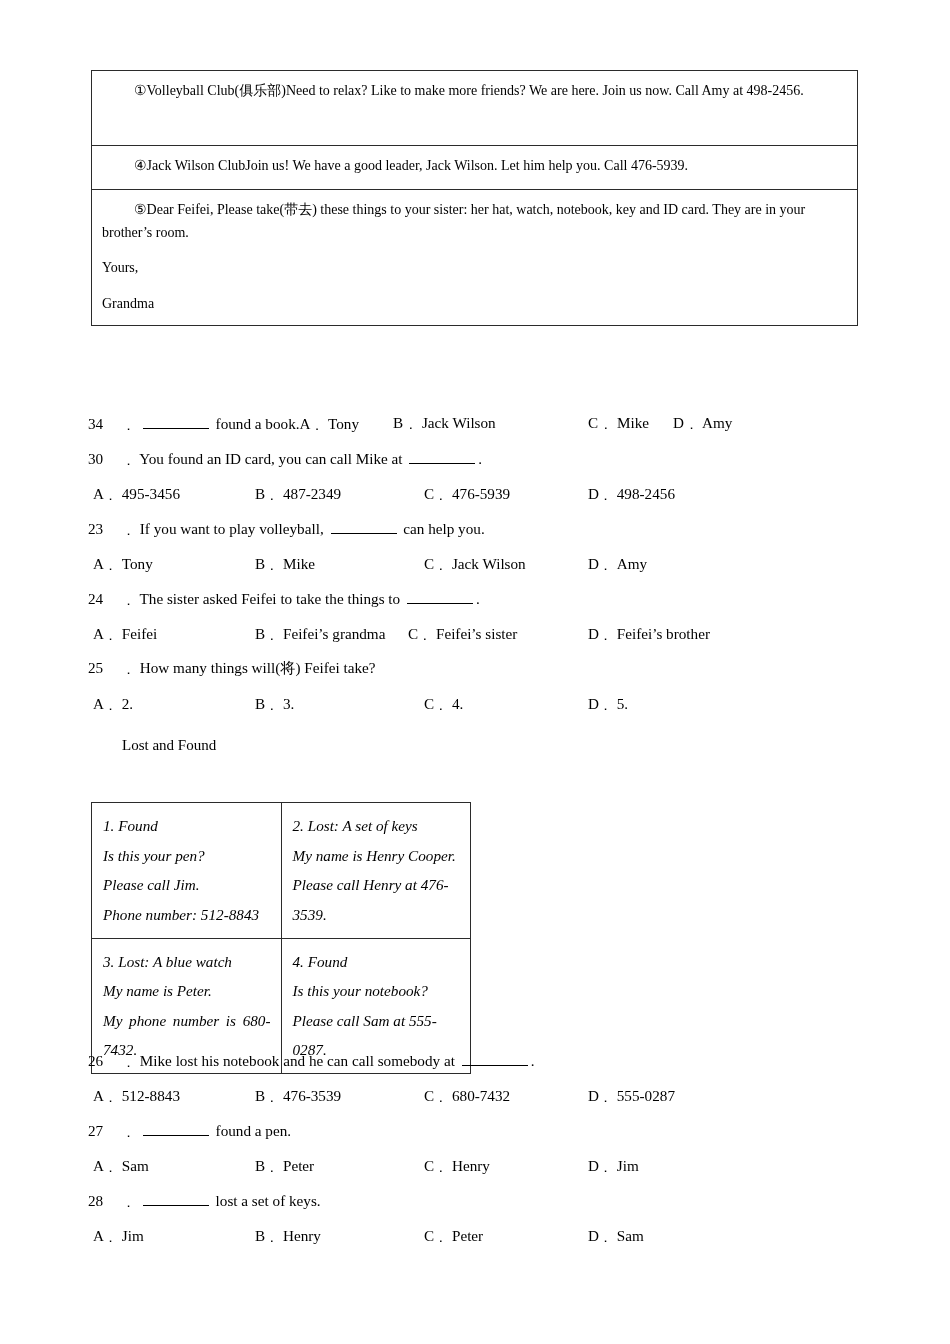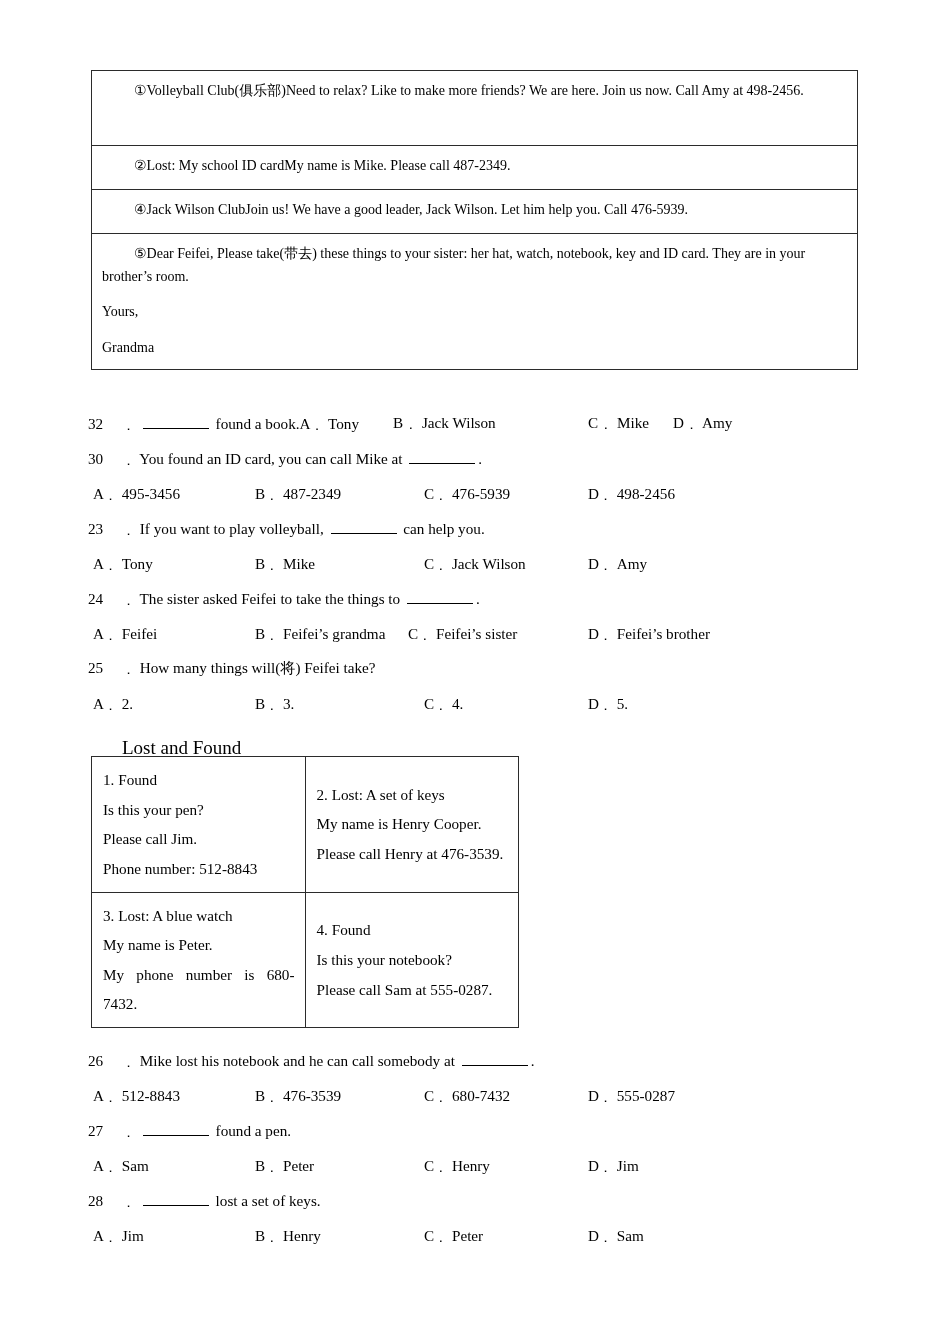--- a/index.html
+++ b/index.html
@@ -100,31 +100,32 @@
   
   .q21-inline-b { position: absolute; left: 305px; top: 0; }
   .q21-inline-c { position: absolute; left: 500px; top: 0; }
   .q21-inline-d { position: absolute; left: 585px; top: 0; }
 
   
   .lf-heading {
     position: absolute;
     left: 122px;
     top: 737px;
-    font-size: 19px;
+    font-size: 15px;
   }
 
   
   .lf-table {
     position: absolute;
     left: 91px;
-    top: 756px;
-    width: 428px;
+    top: 802px;
+    width: 380px;
     border-collapse: collapse;
     table-layout: fixed;
+    font-style: italic;
   }
   .lf-table td {
     border: 1.3px solid #2b2b2b;
     padding: 8px 10px 8px 11px;
     font-size: 15.2px;
     line-height: 1.95;
     width: 50%;
     box-sizing: border-box;
   }
   .lf-table td.top { vertical-align: top; }
@@ -137,40 +138,37 @@
 </head>
 <body>
 
 <div class="page">
 
   <table class="notice-table">
     <tbody>
         <tr class="notice-row-1">
       <td><span class="indent"></span><span>①Volleyball Club(俱乐部)Need to relax? Like to make more friends? We are here. Join us now. Call Amy at 498-2456.</span></td>
     </tr>
-    <tr class="notice-row-2">
-      <td><span class="indent"></span><span>②Lost: My school ID cardMy name is Mike. Please call 487-2349.</span></td>
-    </tr>
     <tr class="notice-row-4">
       <td><span class="indent"></span><span>④Jack Wilson ClubJoin us! We have a good leader, Jack Wilson. Let him help you. Call 476-5939.</span></td>
     </tr>
     <tr class="notice-row-5">
       <td>
         <span class="indent"></span><span>⑤Dear Feifei, Please take(带去) these things to your sister: her hat, watch, notebook, key and ID card. They are in your brother’s room.</span>
         <div class="sig">Yours,</div>
         <div class="sig">Grandma</div>
       </td>
     </tr>
   </tbody>
     </table>
 
   <div class="questions">
 
     <div class="q-line">
-      <span class="q-num">32</span><span class="sep">．</span>
+      <span class="q-num">34</span><span class="sep">．</span>
       <span class="blank"></span><span> found a book.A</span><span class="sep">．</span><span> Tony</span>
       <span class="q21-inline-b"><span class="opt-letter">B</span><span class="sep">．</span><span> Jack Wilson</span></span>
       <span class="q21-inline-c"><span class="opt-letter">C</span><span class="sep">．</span><span> Mike</span></span>
       <span class="q21-inline-d"><span class="opt-letter">D</span><span class="sep">．</span><span> Amy</span></span>
     </div>
 
     <div class="q-line">
       <span class="q-num">30</span><span class="sep">．</span><span> You found an ID card, you can call Mike at </span><span class="blank"></span><span>.</span>
     </div>
     <div class="opt-row">

